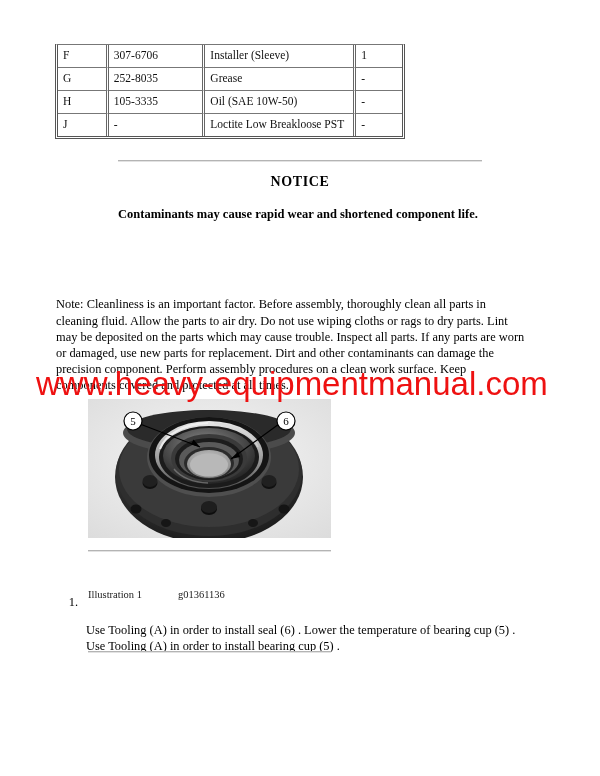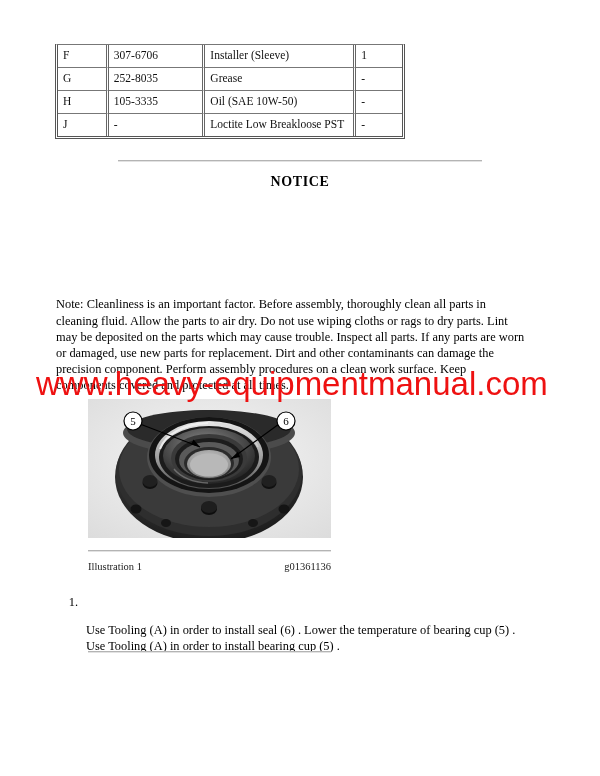--- a/index.html
+++ b/index.html
@@ -116,25 +116,24 @@
     height: 139px;
     background: #efefef;
     overflow: hidden;
     z-index: 10;
   }
   .illustration svg { display: block; }
 
   .illus-caption {
     position: absolute;
     left: 88px;
-    top: 561px;
+    top: 589px;
     width: 243px;
     font-size: 10.5px;
     display: flex;
-    justify-content: space-between;
     color: #222;
     gap: 36px;
   }
 
   
   .steps {
     position: absolute;
     left: 58px;
     top: 594px;
     width: 472px;
@@ -176,20 +175,21 @@
         <td class="c-qty">-</td>
       </tr>
     </tbody>
   </table>
 </div>
 
 <div class="rule rule-notice"></div>
 
 <div class="notice-block">
   <div class="notice-title">NOTICE</div>
+  <div class="notice-line second">Contaminants may cause rapid wear and shortened component life.</div>
 </div>
 
 <p class="note-para"><b>Note:</b><span> Cleanliness is an important factor. Before assembly, thoroughly clean all parts in cleaning fluid. Allow the parts to air dry. Do not use wiping cloths or rags to dry parts. Lint may be deposited on the parts which may cause trouble. Inspect all parts. If any parts are worn or damaged, use new parts for replacement. Dirt and other contaminants can damage the precision component. Perform assembly procedures on a clean work surface. Keep components covered and protected at all times.</span></p>
 
 <div class="illustration">
   <svg width="243" height="139" viewBox="0 0 243 139" xmlns="http://www.w3.org/2000/svg">
     <defs>
       <radialGradient id="bgGrad" cx="50%" cy="45%" r="75%">
         <stop offset="0%" stop-color="#f6f6f6"></stop>
         <stop offset="100%" stop-color="#dcdcdc"></stop>

